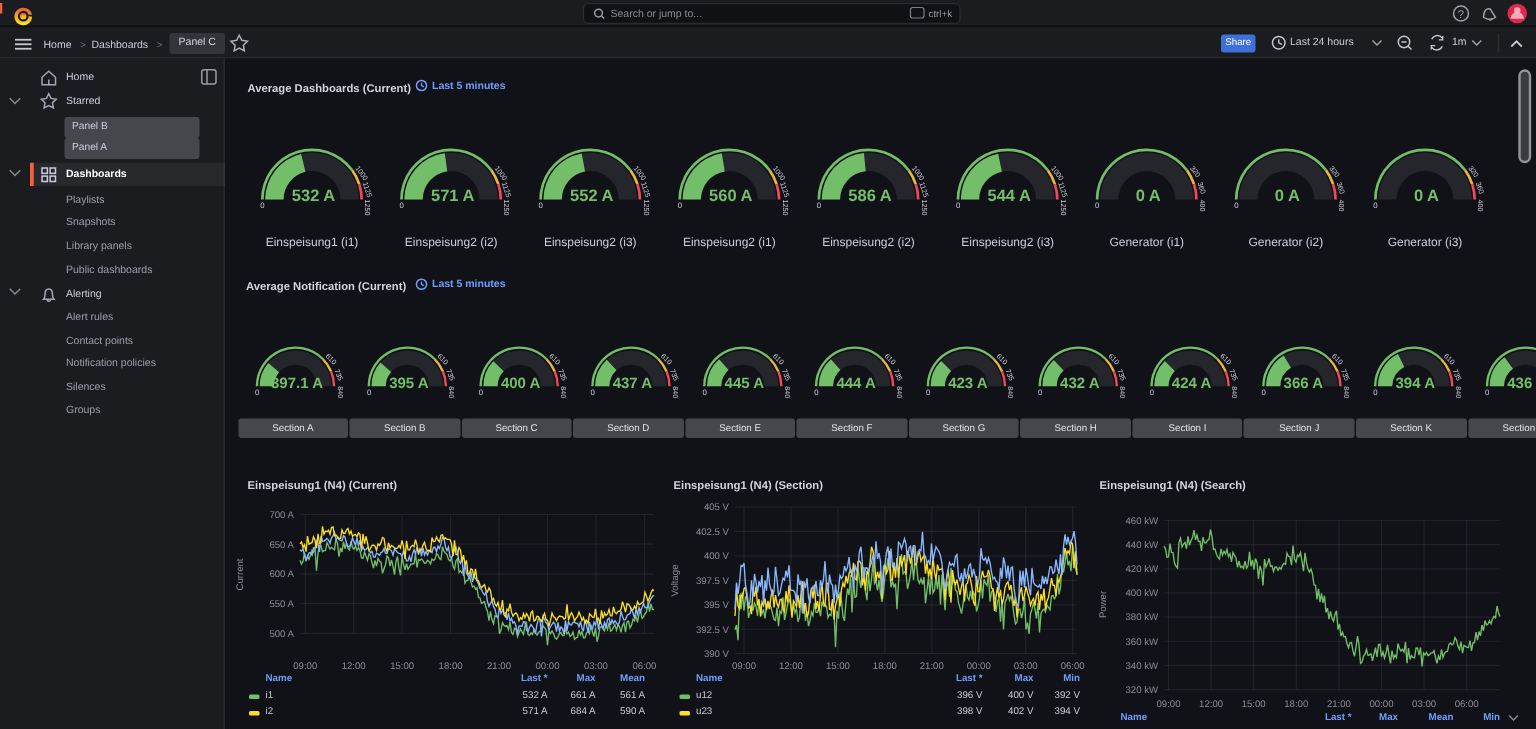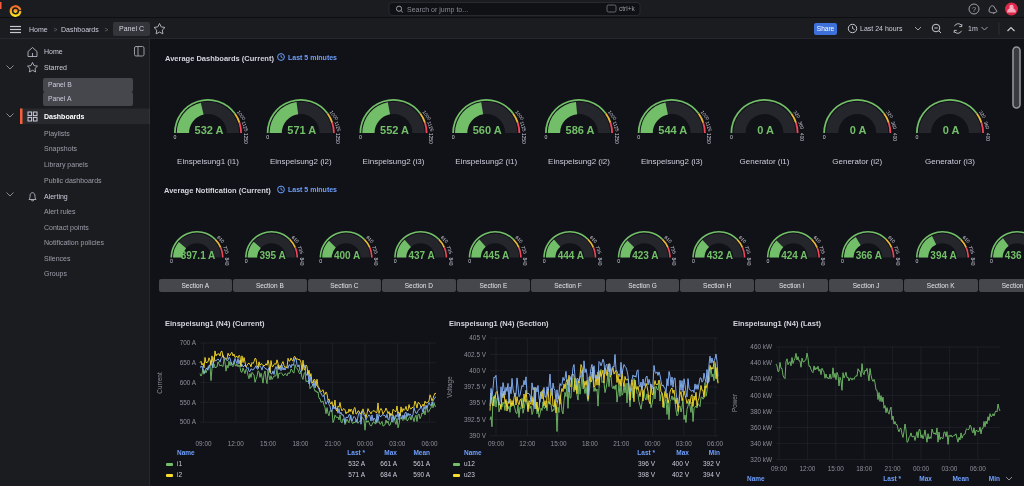--- a/index.html
+++ b/index.html
@@ -462,21 +462,21 @@
 <div class="secbtn" style="left:531.2px;width:73.5px;">Section F</div>
 <div class="secbtn" style="left:605.8px;width:73.5px;">Section G</div>
 <div class="secbtn" style="left:680.4px;width:73.5px;">Section H</div>
 <div class="secbtn" style="left:754.9px;width:73.5px;">Section I</div>
 <div class="secbtn" style="left:829.4px;width:73.5px;">Section J</div>
 <div class="secbtn" style="left:904.0px;width:73.5px;">Section K</div>
 <div class="secbtn" style="left:978.5px;width:73.5px;">Section L</div>
 
 <div class="hd" style="left:165px;top:319px;">Einspeisung1 (N4) (Current)</div>
 <div class="hd" style="left:449px;top:319px;">Einspeisung1 (N4) (Section)</div>
-<div class="hd" style="left:733px;top:319px;">Einspeisung1 (N4) (Last)</div>
+<div class="hd" style="left:733px;top:319px;">Einspeisung1 (N4) (Search)</div>
 
 <div class="lgh" style="left:177px;top:449px;">Name</div>
 <div class="lgh" style="left:325px;top:449px;width:40px;text-align:right;">Last *</div>
 <div class="lgh" style="left:357px;top:449px;width:40px;text-align:right;">Max</div>
 <div class="lgh" style="left:390px;top:449px;width:40px;text-align:right;">Mean</div>
 <div class="lgd" style="left:166px;top:463.2px;background:#73BF69;"></div>
 <div class="lgt" style="left:177px;top:460px;">i1</div>
 <div class="lgt" style="left:321px;top:460px;width:44px;text-align:right;">532 A</div>
 <div class="lgt" style="left:353px;top:460px;width:44px;text-align:right;">661 A</div>
 <div class="lgt" style="left:386px;top:460px;width:44px;text-align:right;">561 A</div>

